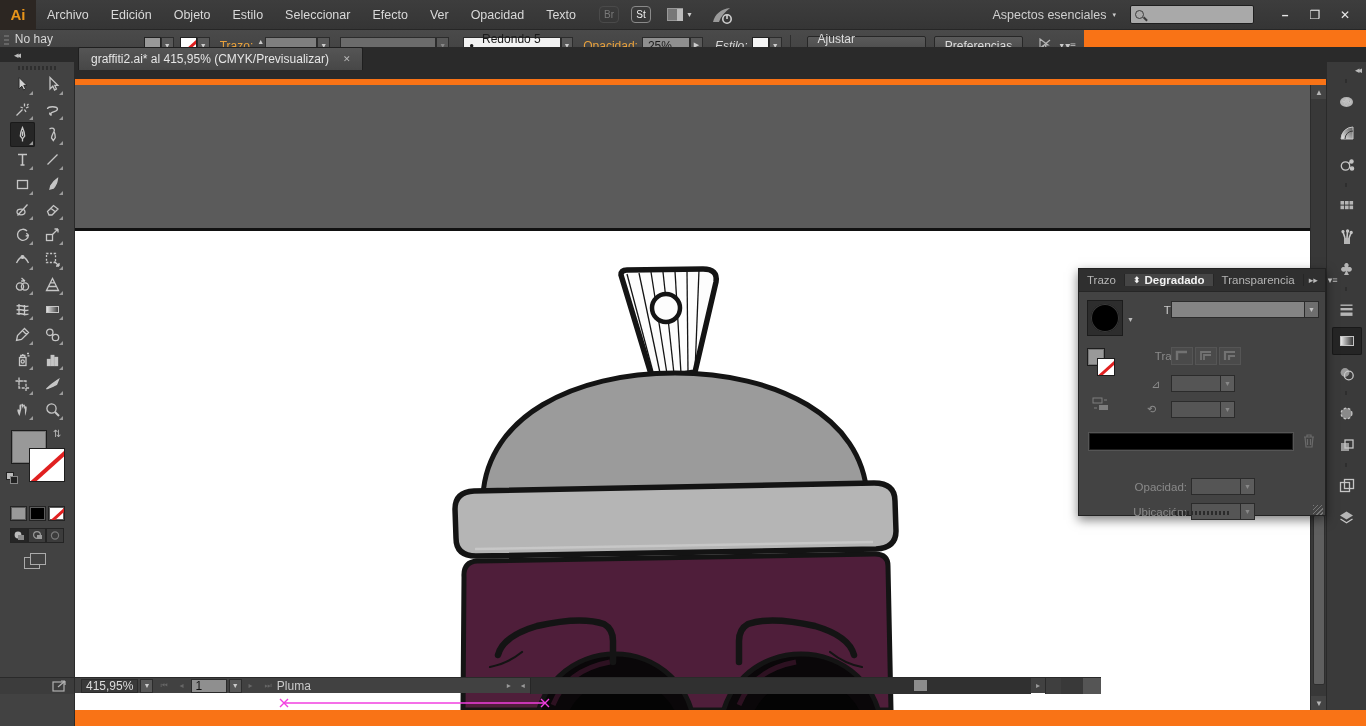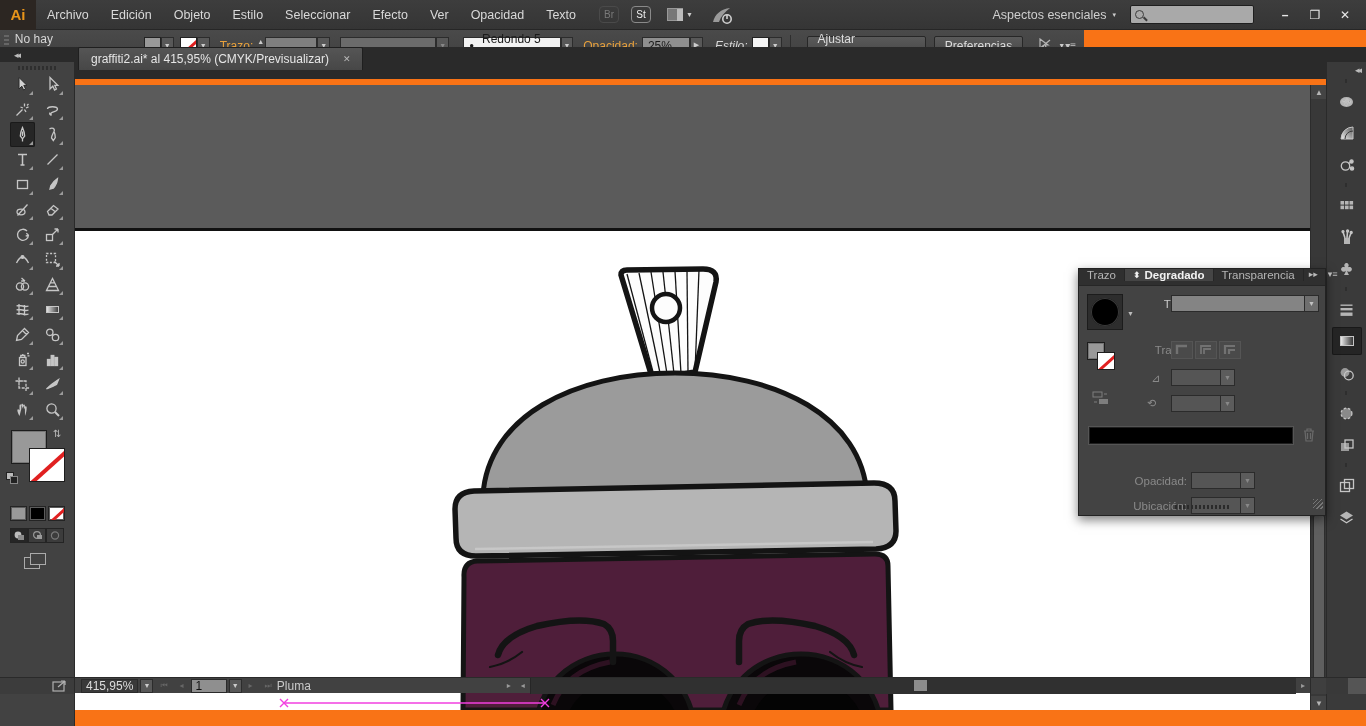--- a/index.html
+++ b/index.html
@@ -91,21 +91,21 @@
   #canvas { position:absolute; left:75px; top:85px; width:1235px; height:625px; background:#fff; }
   #canvas svg { position:absolute; left:0; top:0; }
 
   
   #vscroll { position:absolute; left:1310px; top:85px; width:16px; height:625px; background:#383838; border-left:1px solid #2c2c2c; }
   .sb-btn { position:absolute; left:0; width:16px; height:14px; background:#444; color:#b5b5b5; font-size:8px;
     display:flex; align-items:center; justify-content:center; }
   #v-thumb { position:absolute; left:2px; top:430px; width:12px; height:170px; background:#5f5f5f; border:1px solid #2e2e2e; border-radius:2px; }
 
   
-  #statusbar { position:absolute; left:0px; top:677px; width:1366px; height:16px; background:#414141; border-top:1px solid #2a2a2a;
+  #statusbar { position:absolute; left:0px; top:677px; width:1101px; height:16px; background:#414141; border-top:1px solid #2a2a2a;
     display:flex; align-items:center; color:#c9c9c9; }
   #statusbar .zone { display:flex; align-items:center; height:16px; }
   .st-btn { color:#9a9a9a; font-size:8px; padding:0 5px; }
   .st-btn.dim { color:#666; }
   #zoom-box { background:#3a3a3a; border:1px solid #2a2a2a; height:14px; min-width:52px; display:flex; align-items:center; padding:0 4px; color:#ddd; }
   #ab-box { background:#8f8f8f; border:1px solid #2a2a2a; height:14px; width:36px; display:flex; align-items:center; padding:0 4px; color:#111; }
   #hscroll { position:relative; flex:1; height:16px; background:#303030; border-left:1px solid #262626; }
   #h-thumb { position:absolute; left:382px; top:1px; width:15px; height:13px; background:#8c8c8c; border:1px solid #2e2e2e; }
   #corner { width:16px; height:16px; background:#3f3f3f; border-left:1px solid #2a2a2a; }
   #grip-corner { width:40px; height:16px; background:#393939; display:flex; align-items:center; justify-content:flex-end; }
@@ -113,21 +113,21 @@
 
   
   #dock { position:absolute; left:1326px; top:62px; width:40px; height:648px; background:#3a3a3a; border-left:1px solid #2a2a2a; }
   #dock-collapse { text-align:right; color:#bbb; font-size:9px; letter-spacing:-2px; padding:3px 6px 0 0; }
   .dock-item { width:30px; height:28px; margin:4px auto; display:flex; align-items:center; justify-content:center; border-radius:2px; color:#c9c9c9; }
   .dock-item.active { background:#252525; box-shadow:inset 0 0 0 1px #191919; }
 
   
   #gradient-panel { position:absolute; left:1078px; top:268px; width:248px; height:248px;
     background:#434343; border:1px solid #222; box-shadow:0 4px 10px rgba(0,0,0,.5); color:#cfcfcf; }
-  #gp-tabs { height:17px; background:#2f2f2f; display:flex; align-items:flex-start; border-bottom:1px solid #262626; }
+  #gp-tabs { height:23px; background:#2f2f2f; display:flex; align-items:center; border-bottom:1px solid #262626; }
   .gp-tab { display:flex; align-items:center; padding:0 8px; color:#b5b5b5; font-size:11.5px; border-right:1px solid #262626; }
   .gp-tab.active { background:#454545; color:#f2f2f2; font-weight:bold; }
   #gp-tabs .spacer { flex:1; }
   .gp-hdr-ic { color:#b9b9b9; font-size:9px; padding:0 5px; display:flex; align-items:center; }
   #gp-body { position:relative; height:225px; }
   .gp-label { position:absolute; font-size:11.5px; color:#c9c9c9; text-align:right; }
   .gp-label.dim { color:#8a8a8a; }
   .gp-dd { position:absolute; height:17px; border:1px solid #2b2b2b; background:#5e5e5e; }
   .gp-dd .btn { position:absolute; right:0; top:0; width:14px; height:15px; background:#6e6e6e;
     border-left:1px solid #2b2b2b; color:#c2c2c2; font-size:7px; display:flex; align-items:center; justify-content:center; }

